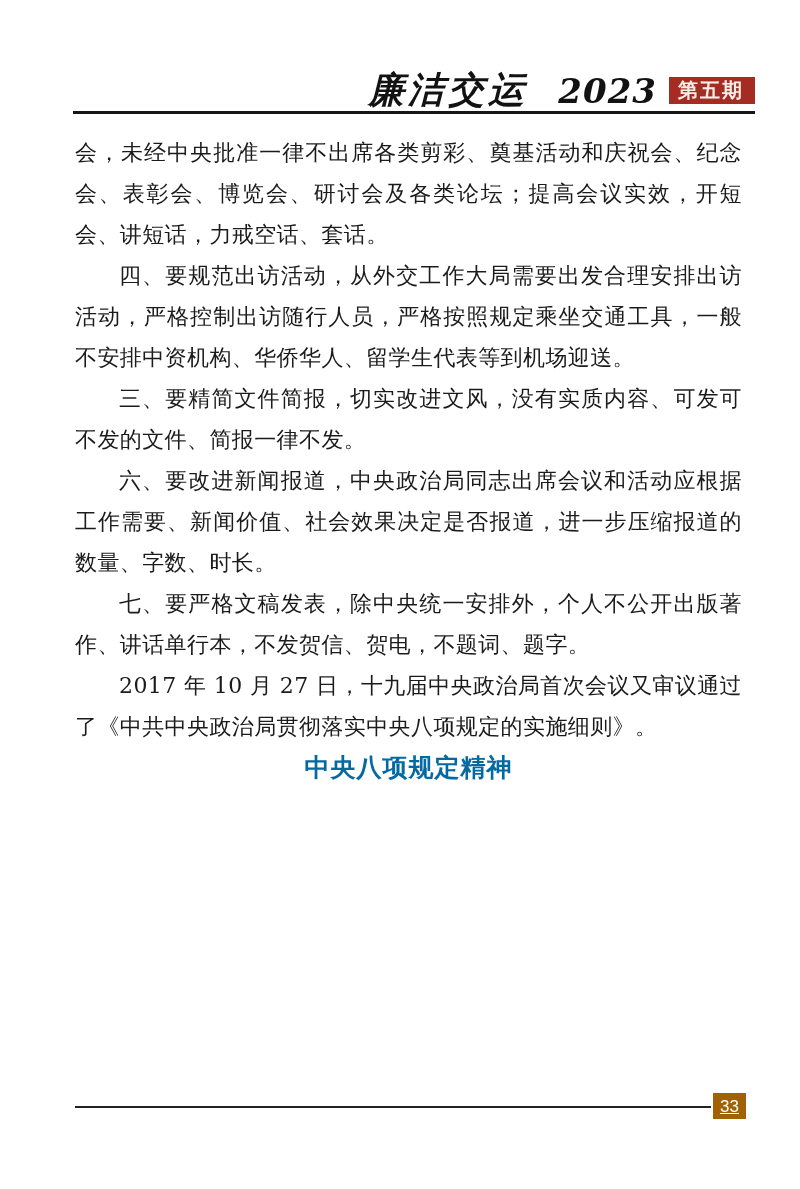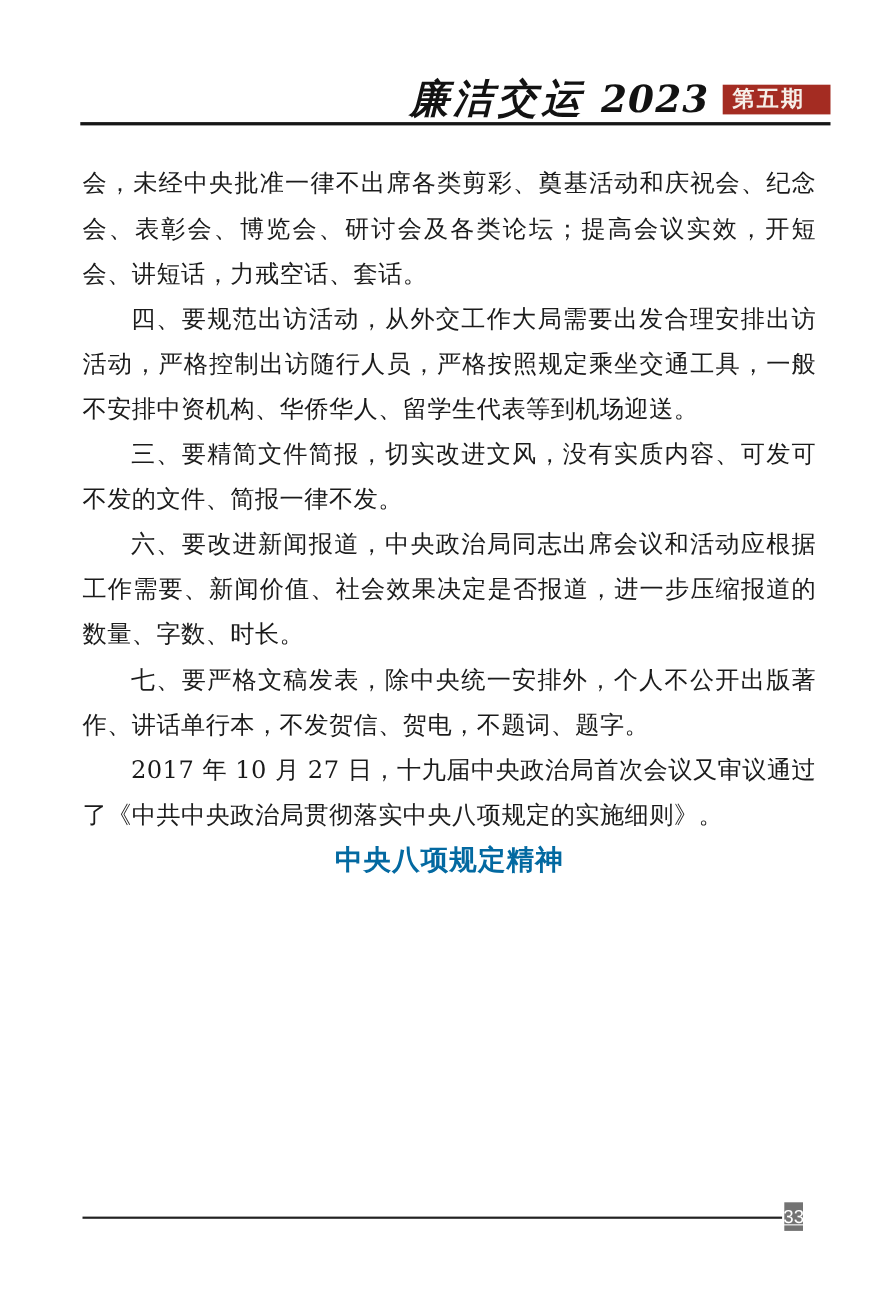--- a/index.html
+++ b/index.html
@@ -32,48 +32,48 @@
     color: #121212;
     white-space: nowrap;
   }
   .journal-year {
     font-family: "DejaVu Serif", serif;
     font-weight: 700;
     font-style: italic;
     font-size: 34px;
     letter-spacing: 1px;
     color: #121212;
-    margin-left: 2px;
+    margin-left: 18px;
   }
   .issue-badge {
     display: inline-block;
     background: #a42c22;
     color: #f6efe9;
     font-family: "Liberation Sans", sans-serif;
     font-weight: 700;
     font-size: 20px;
     letter-spacing: 2px;
-    padding: 3px 23px 4px 9px;
+    padding: 3px 11px 4px 9px;
     line-height: 1;
     white-space: nowrap;
   }
   .header-rule {
     position: absolute;
     left: 73px;
     right: 45px;
     top: 111px;
     height: 3px;
     background: #161616;
   }
 
   
   .article-body {
     position: absolute;
     left: 75px;
-    top: 147px;
+    top: 132px;
     width: 667px;
     font-size: 22px;
     line-height: 41px;
     text-align: justify;
     text-justify: inter-character;
     letter-spacing: 0.4px;
   }
   .article-body p {
     margin: 0;
     padding: 0;
@@ -97,23 +97,23 @@
     left: 75px;
     top: 1106px;
     width: 636px;
     height: 2px;
     background: #222222;
   }
   .page-number-badge {
     position: absolute;
     left: 713px;
     top: 1093px;
-    width: 17px;
+    width: 33px;
     height: 26px;
-    background: #737373;
+    background: #a16207;
     color: #ffffff;
     font-family: "Liberation Sans", sans-serif;
     font-size: 17px;
     font-weight: 400;
     display: flex;
     align-items: center;
     justify-content: center;
     line-height: 1;
     text-decoration: underline;
   }

